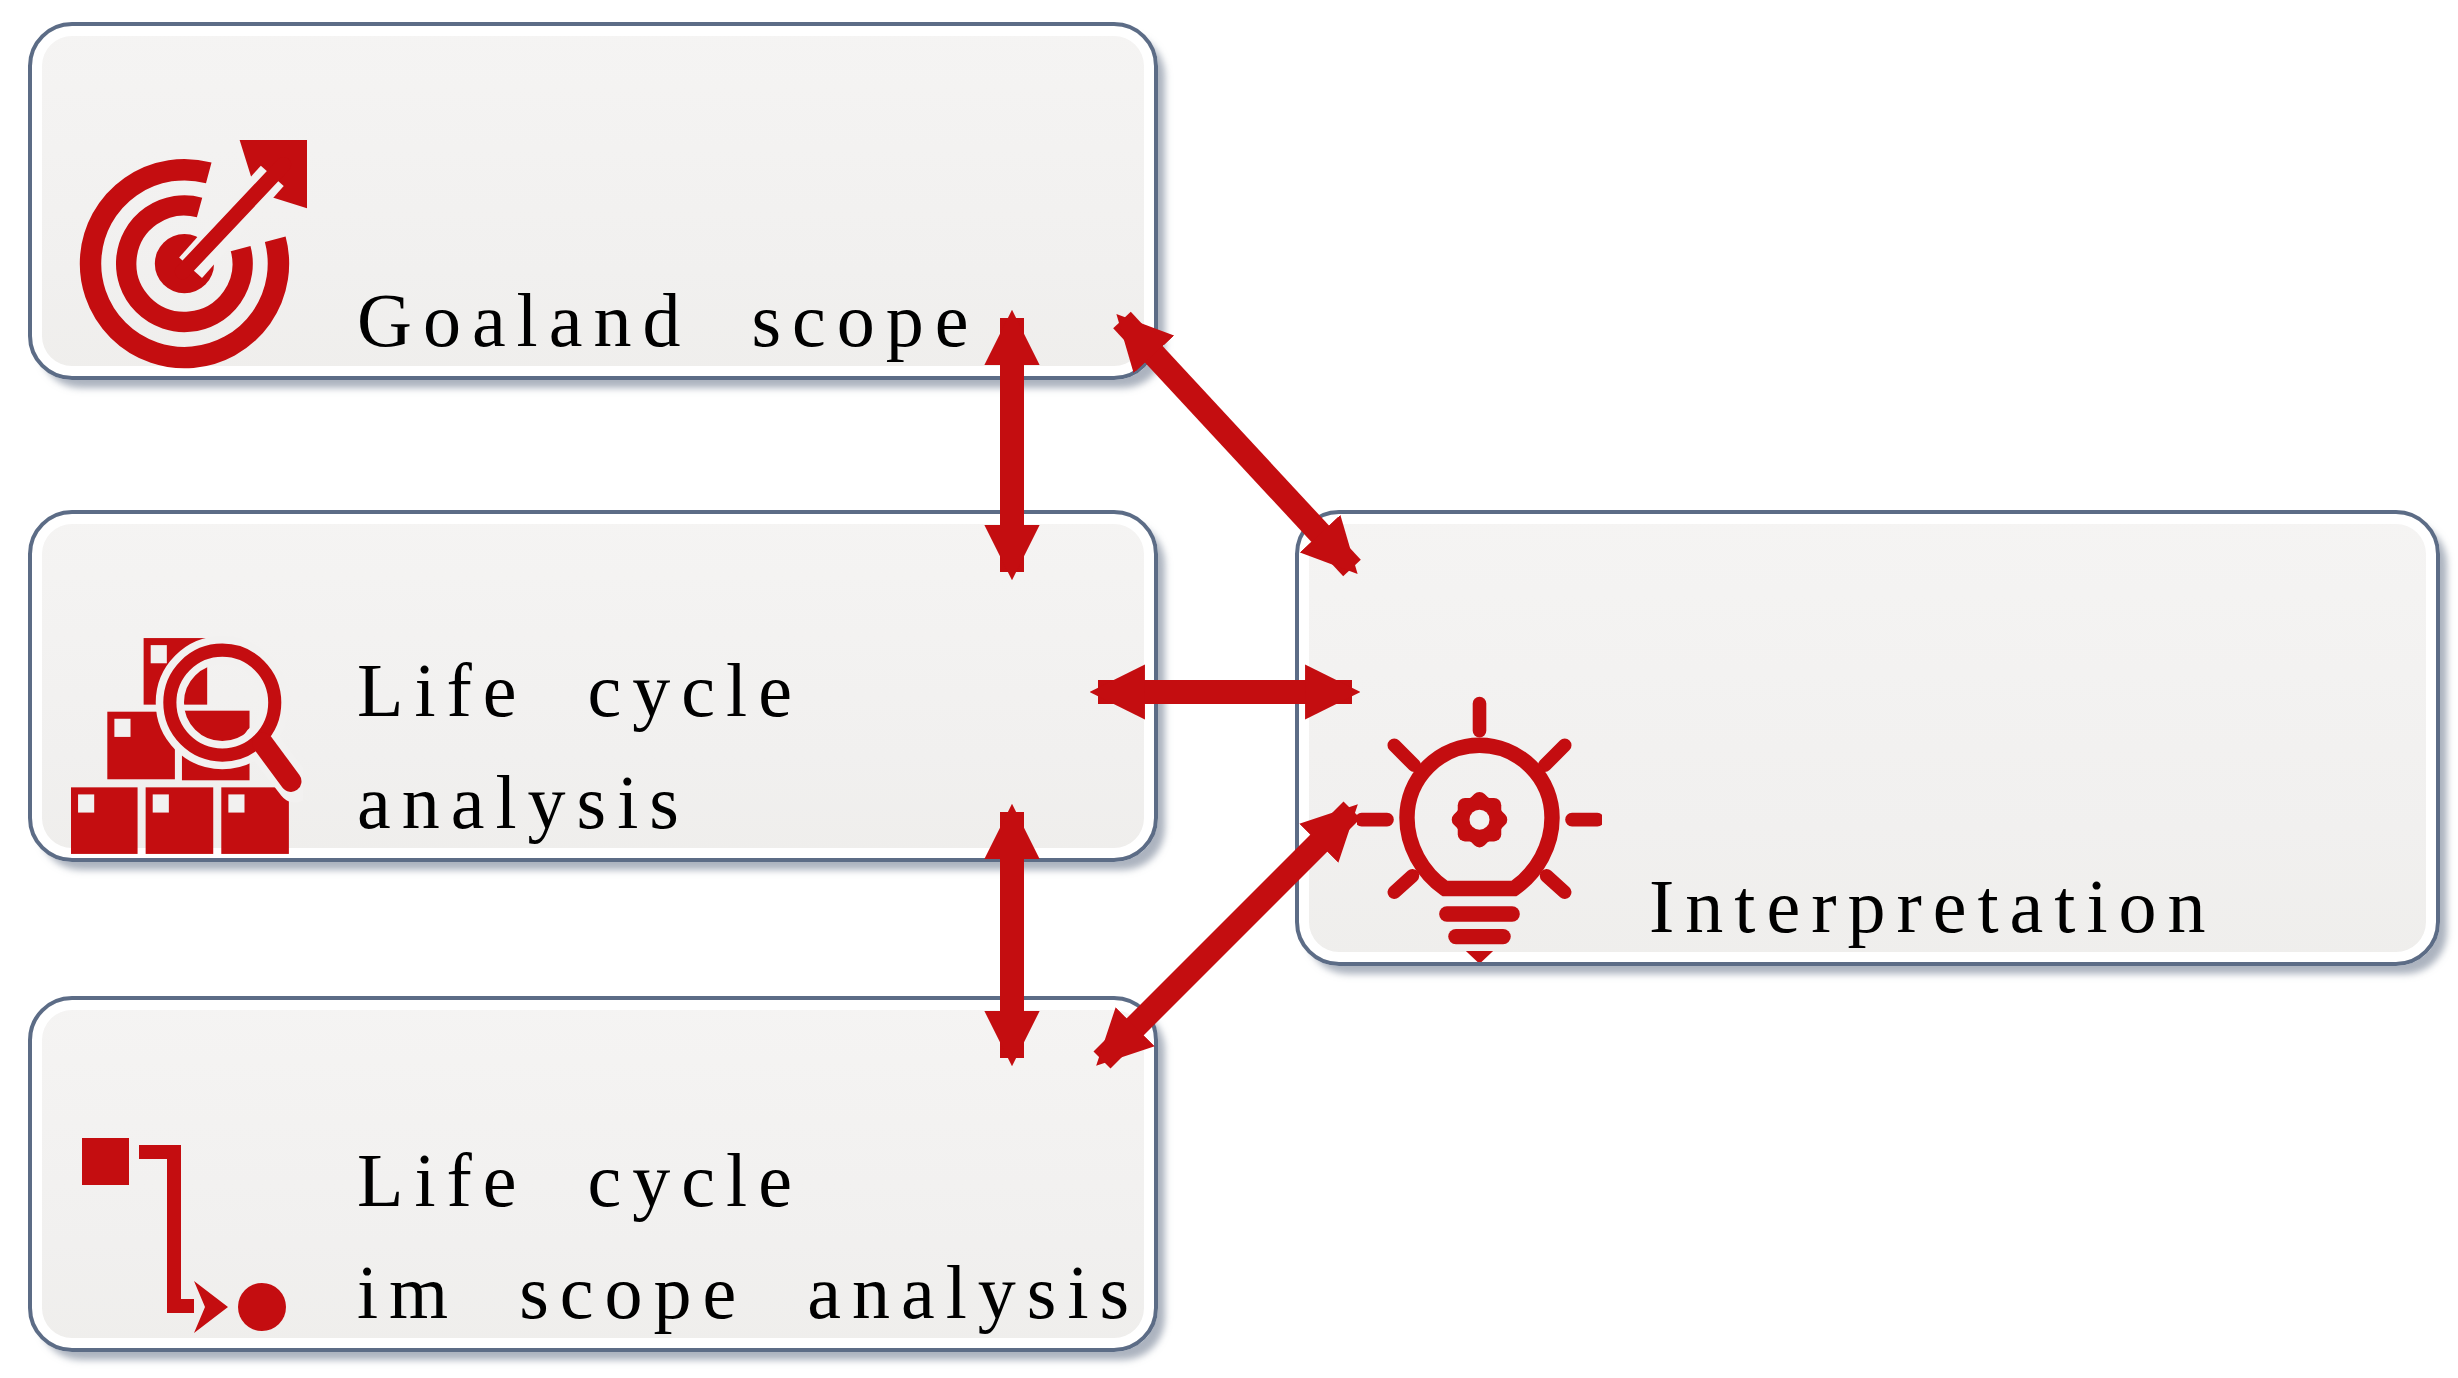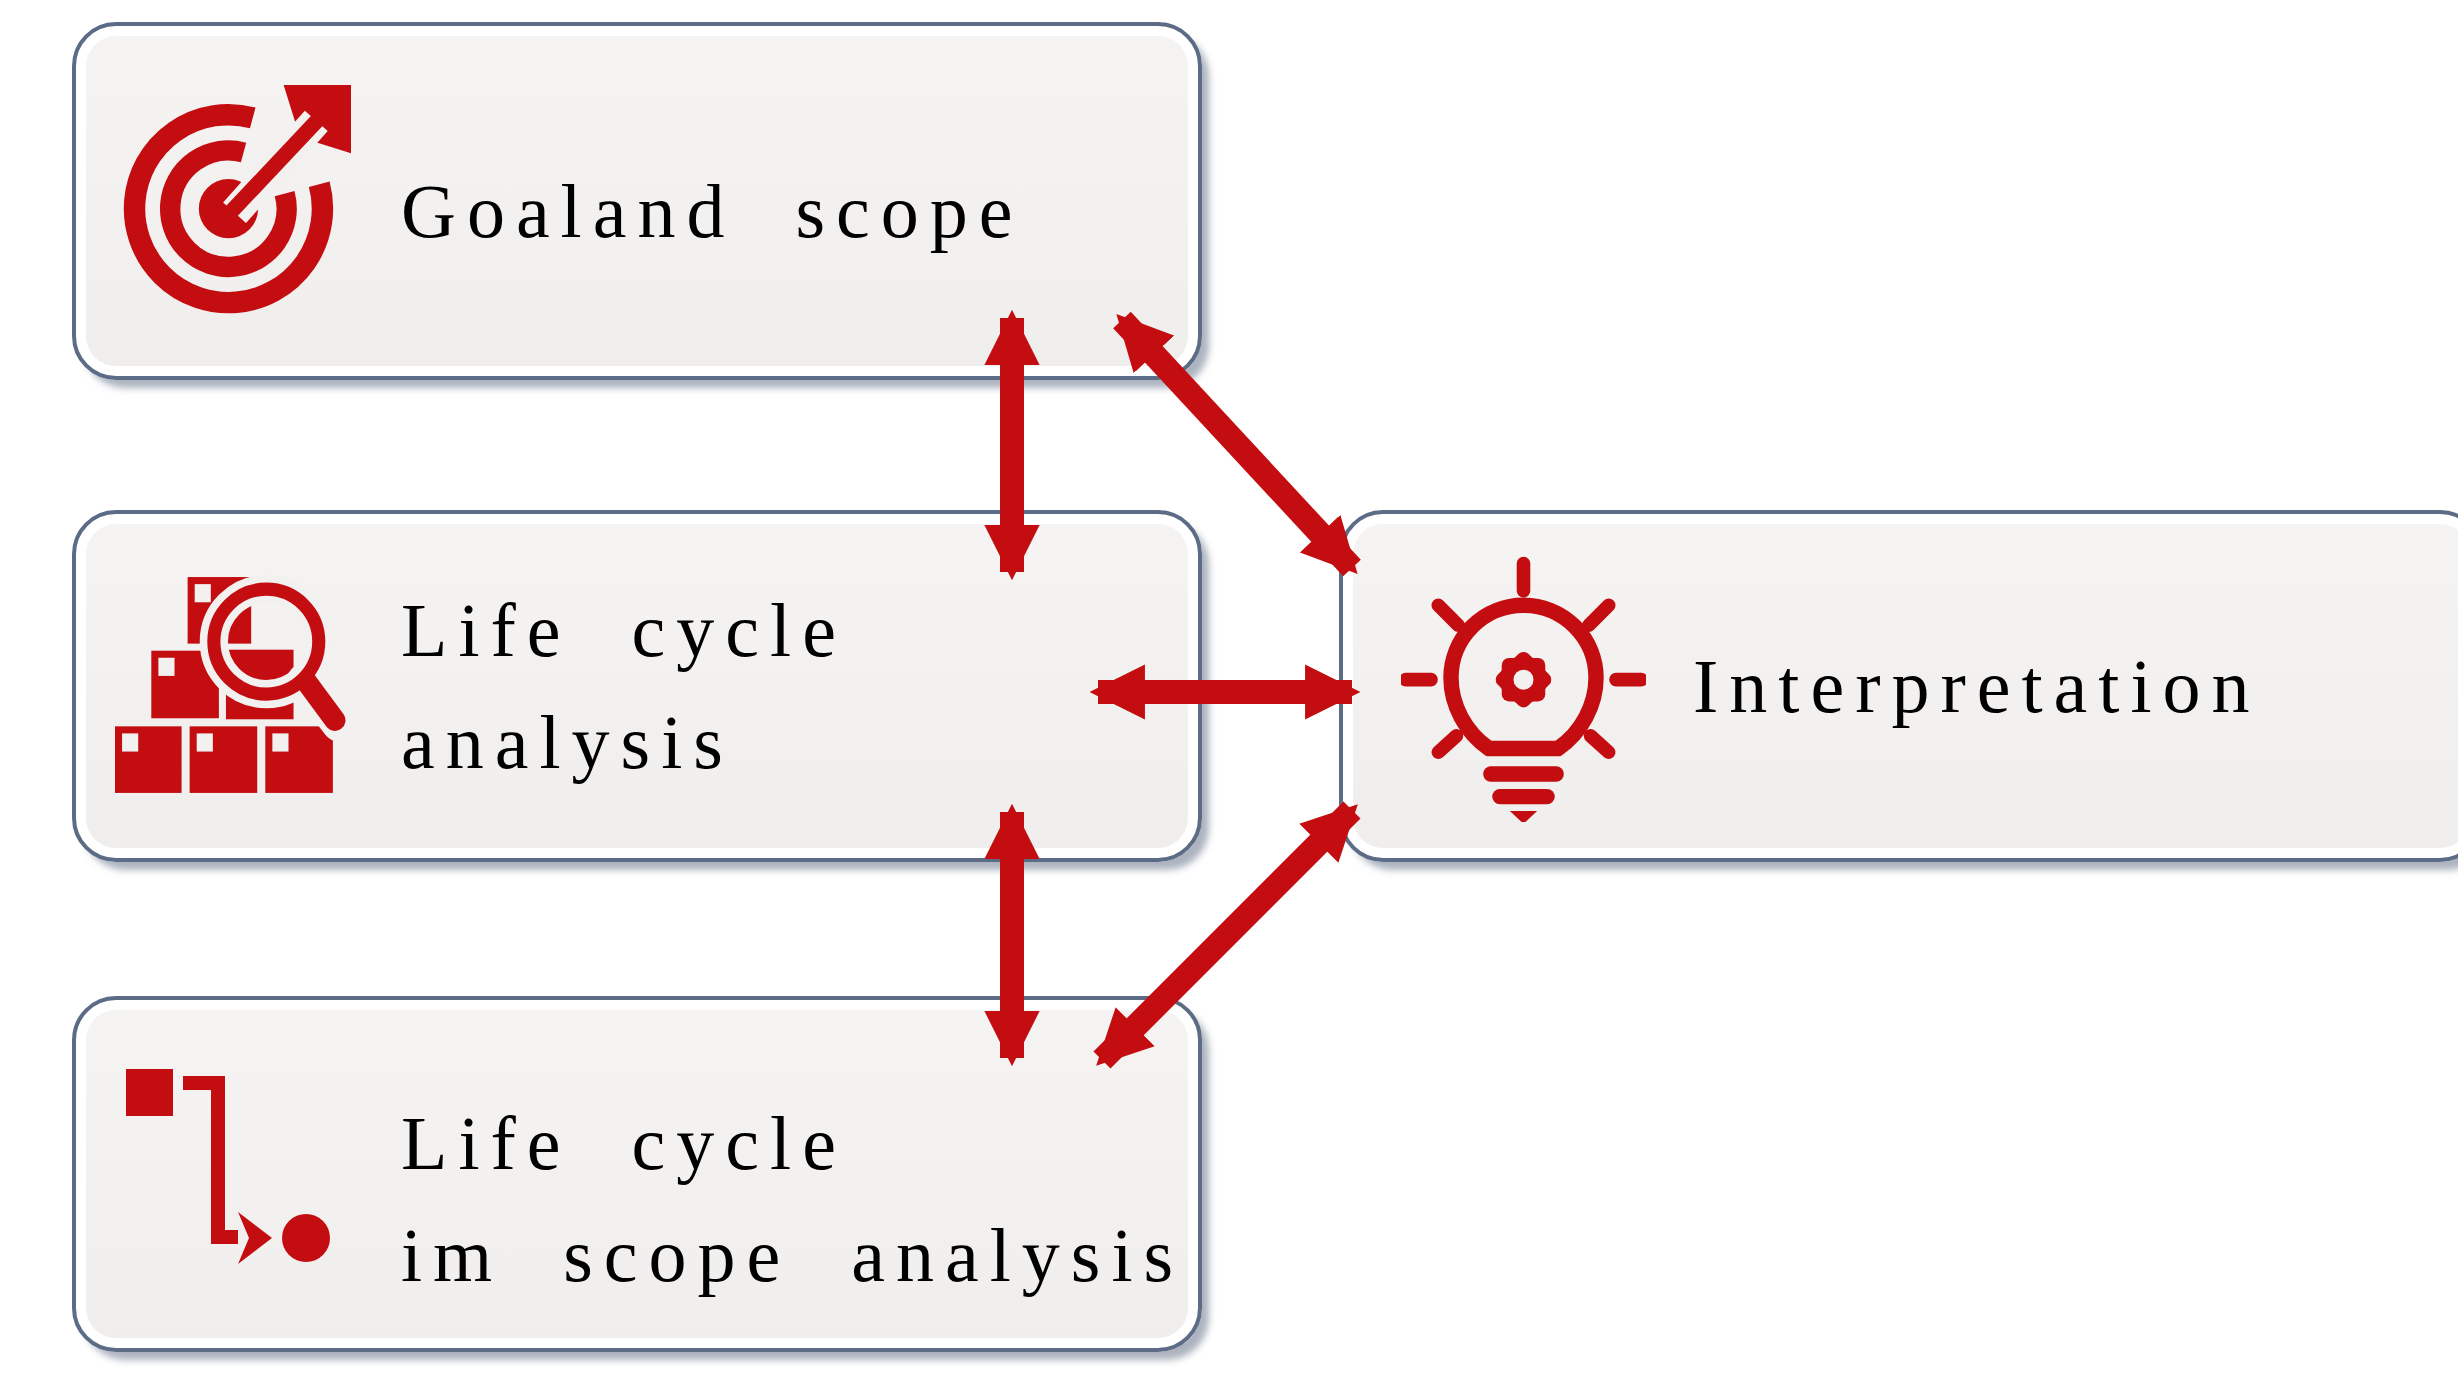--- a/index.html
+++ b/index.html
@@ -14,27 +14,26 @@
     width:2458px;height:1378px;
     background:var(--bg);
     font-family:"Liberation Serif","DejaVu Serif",serif;
     overflow:hidden;
   }
   .stage{position:absolute;left:0;top:0;width:2458px;height:1378px;}
   .box{
     position:absolute;
     box-sizing:border-box;
     display:flex;
-    align-items:center;
+    align-items:flex-end;
     background:linear-gradient(180deg,#f5f4f3 0%,#f1f0ef 70%,#efeeec 100%);
     border:4px solid var(--border);
     border-radius:44px;
     box-shadow:9px 10px 7px -2px rgba(104,116,138,.55),
                inset 0 0 0 10px #ffffff;
-    margin-left:44px;
   }
   .icon{
     flex:0 0 250px;
     display:flex;
     align-items:center;
     justify-content:center;
     color:var(--accent);
   }
   .label{
     margin-left:45px;
@@ -109,21 +108,21 @@
         <polygon points="112,143 146,169 112,195 123,169" fill="currentColor"></polygon>
         <circle cx="180" cy="169" r="24" fill="currentColor"></circle>
       </svg>
     </span>
     <div class="label" style="padding-top:50px;">
       <div>Life cycle</div>
       <div>im scope analysis</div>
     </div>
   </div>
 
-  <div class="box" style="left:1295px;top:510px;width:1145px;height:352px;">
+  <div class="box" style="left:1295px;top:510px;width:1145px;height:456px;">
     <span class="icon" style="margin-left:55px;">
       <svg viewBox="-135 -155 270 300" width="245" height="272" aria-hidden="true">
         <g stroke="currentColor" stroke-width="15" stroke-linecap="round">
           <line x1="0" y1="-110" x2="0" y2="-140"></line>
           <line x1="-72" y1="-72" x2="-94" y2="-94"></line>
           <line x1="72" y1="-72" x2="94" y2="-94"></line>
           <line x1="-102" y1="-12" x2="-130" y2="-12"></line>
           <line x1="102" y1="-12" x2="130" y2="-12"></line>
           <line x1="-74" y1="50" x2="-94" y2="68"></line>
           <line x1="74" y1="50" x2="94" y2="68"></line>

